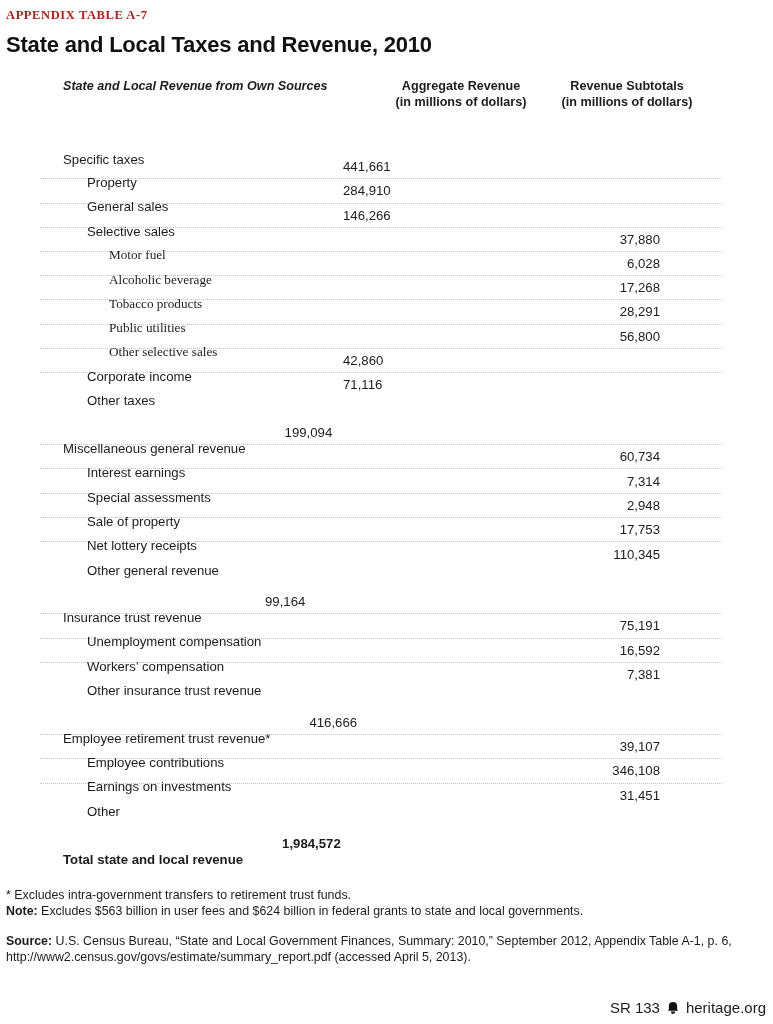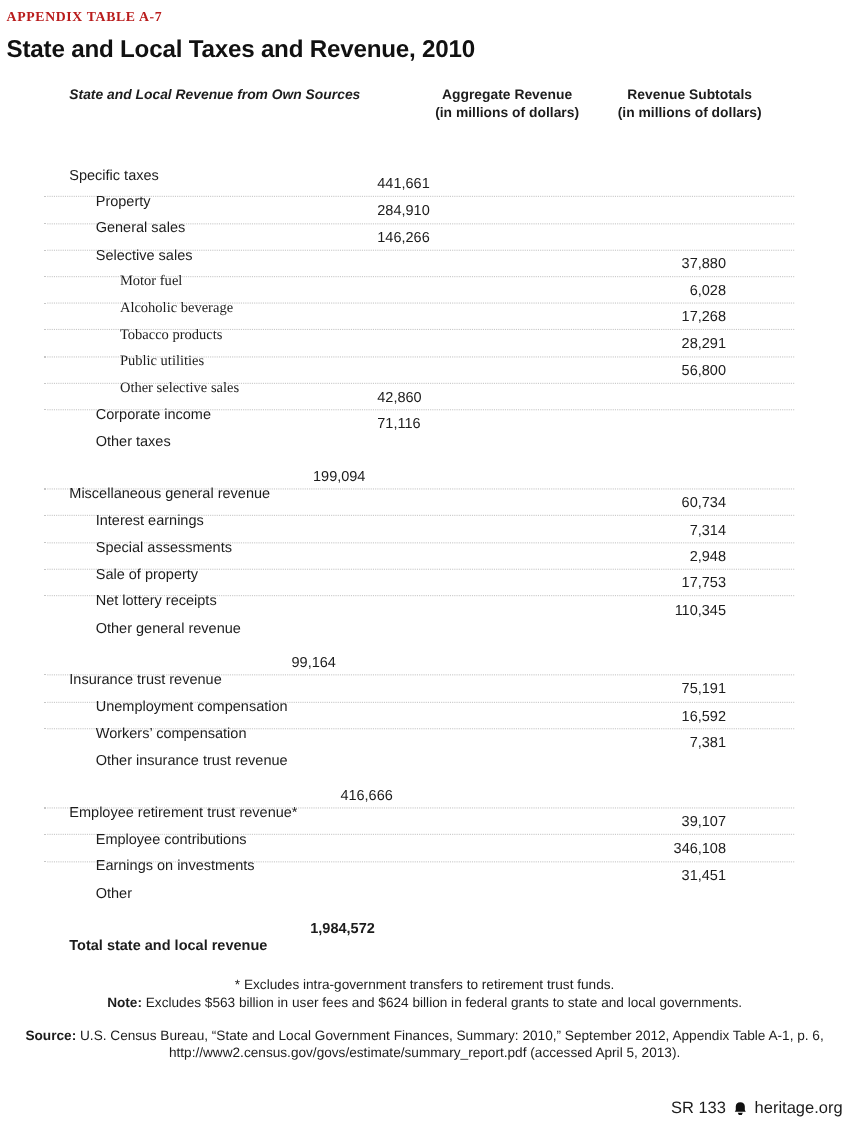--- a/index.html
+++ b/index.html
@@ -29,21 +29,21 @@
   .row.gap{margin-top:24px;gap:39px;}
   .row.bold{font-weight:700;}
   .cell-label{flex:1;white-space:nowrap;margin-top:32px;}
   .ind0 .cell-label{padding-left:23px;}
   .ind1 .cell-label{padding-left:47px;}
   .ind2 .cell-label{padding-left:69px;font-family:Liberation Serif, serif;}
   .cell-agg{width:150px;text-align:left;white-space:nowrap;}
   .cell-sub{width:167px;text-align:right;white-space:nowrap;}
   .cell-end{width:62px;}
   
-  .footnotes{margin-top:31px;font-size:12.4px;line-height:16.5px;color:#1c1c1c;max-width:760px;text-align:center;}
+  .footnotes{margin-top:31px;font-size:12.4px;line-height:16.5px;color:#1c1c1c;max-width:760px;}
   .footnote.gap{margin-top:13px;}
   .footnote b{font-weight:700;}
   
   .footer{
     position:absolute;right:7px;bottom:8px;display:flex;align-items:center;gap:6px;
     font-size:15px;color:#1c1c1c;
   }
   .bell{width:14px;height:14px;display:inline-block;}
   .bell svg{display:block;width:100%;height:100%;fill:#111;}
 </style>

